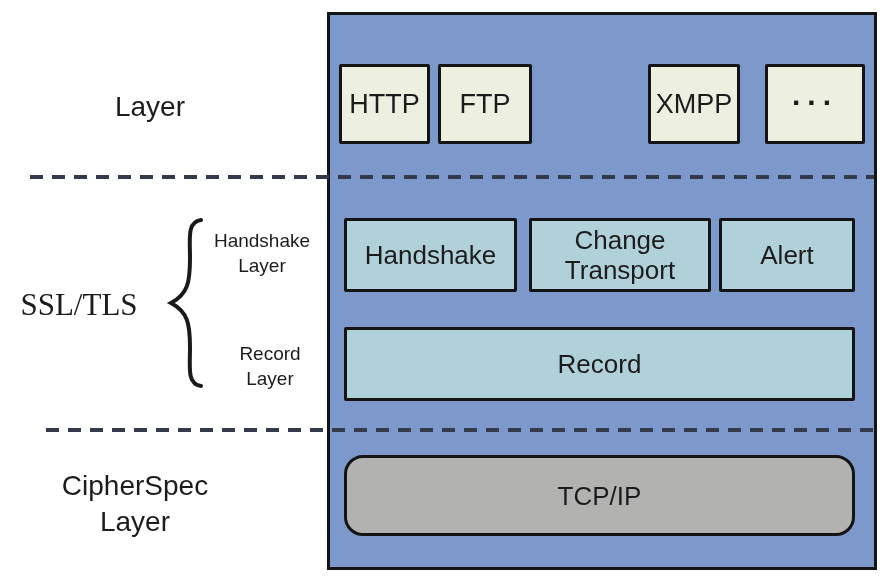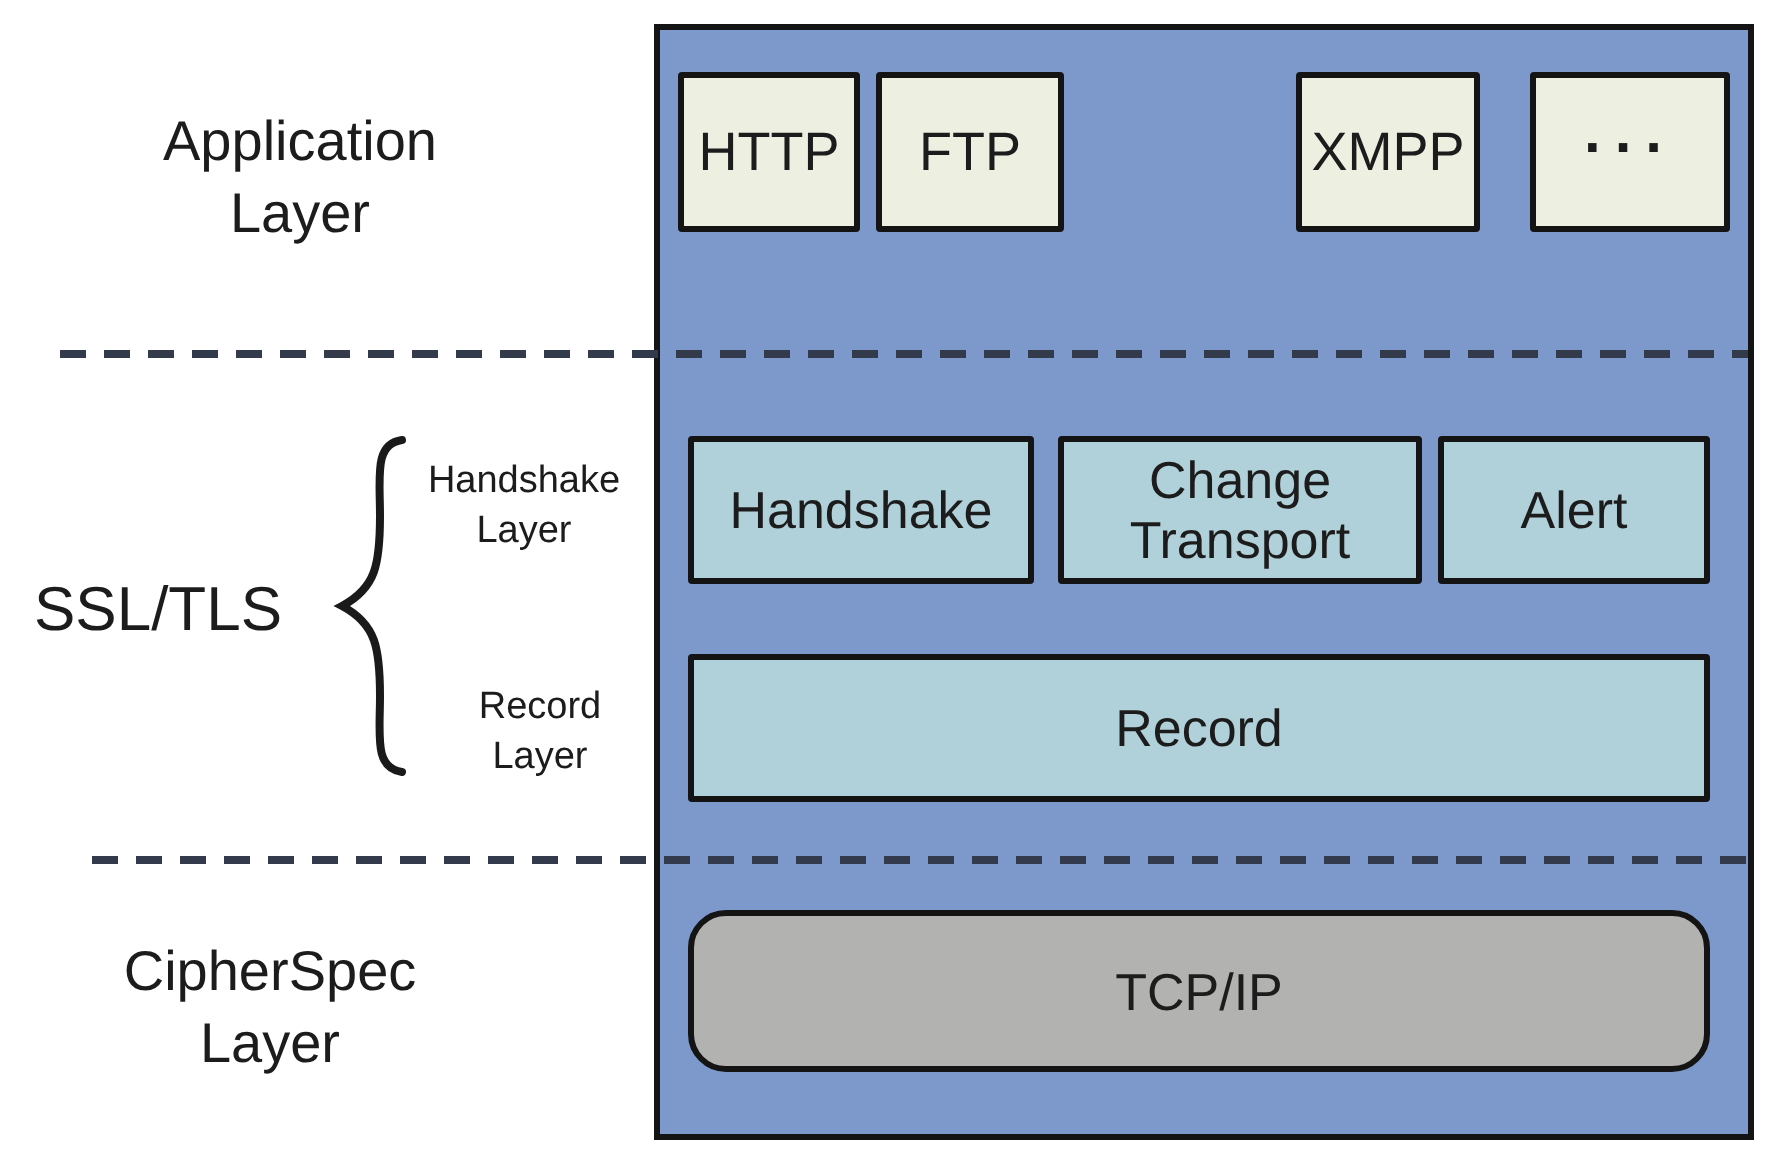--- a/index.html
+++ b/index.html
@@ -42,21 +42,21 @@
     display: flex;
     flex-direction: column;
     align-items: center;
     justify-content: center;
     text-align: center;
     font-size: 26px;
     line-height: 30px;
     z-index: 2;
     color: var(--text, #1c1c1c);
   }
-  .app-box { background: var(--app-box-fill, #edefe1); top: 36px; height: 80px; font-size: 27px; }
+  .app-box { background: var(--app-box-fill, #edefe1); top: 64px; height: 80px; font-size: 27px; }
   .ssl-box { background: var(--ssl-box-fill, #b1d1da); }
   .tcp-box { background: var(--transport-box-fill, #b2b3b0); }
 
   .box-http { left: 339px; width: 91px; }
   .box-ftp  { left: 438px; width: 94px; }
   .box-nntp { left: 540px; width: 97px; }
   .box-xmpp { left: 648px; width: 92px; }
   .box-dots { left: 765px; width: 100px; }
   .dots-text {
     font-weight: 700;
@@ -80,20 +80,21 @@
     z-index: 2;
   }
   .label-application { left: 40px;  top: 53px;  width: 220px; }
   .label-transport   { left: 25px;  top: 468px; width: 220px; }
   .label-ssl {
     position: absolute;
     left: 6px; top: 287px; width: 146px;
     text-align: center;
     font-size: 31px;
     z-index: 2;
+    font-family: Liberation Serif, serif;
   }
   .sub-label {
     position: absolute;
     text-align: center;
     font-size: 19px;
     line-height: 25px;
     z-index: 2;
   }
   .label-handshake-layer { left: 196px; top: 228px; width: 132px; }
   .label-record-layer    { left: 204px; top: 341px; width: 132px; }
@@ -110,21 +111,21 @@
 <body>
 
 <div class="canvas">
 
   <div class="panel"></div>
 
   <div class="dash dash-1"></div>
   <div class="dash dash-2"></div>
 
   <div class="side-label label-application">
-    <span>Application</span><br>
+    <br>
     <span>Layer</span>
   </div>
 
   <div class="label-ssl">SSL/TLS</div>
 
   <div class="brace">
     <svg viewBox="0 0 48 174">
       <path d="M 42 4 C 28 6, 31 22, 31 42 C 31 66, 29 78, 12 87 C 29 96, 31 108, 31 132 C 31 152, 28 168, 42 170" fill="none" stroke="#1a1a1a" stroke-width="4" stroke-linecap="round"></path>
     </svg>
   </div>

